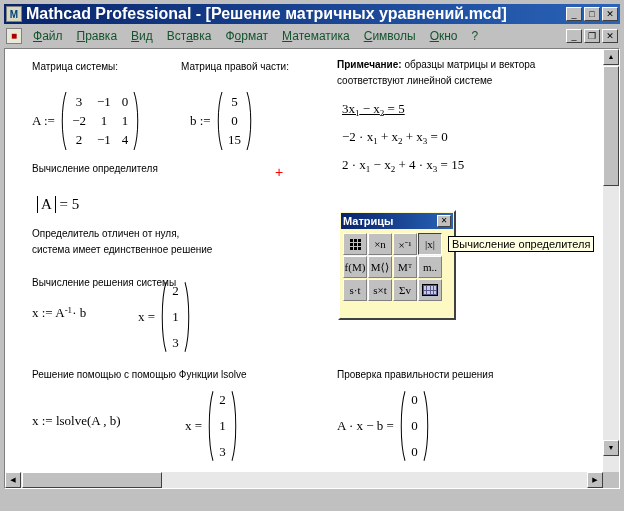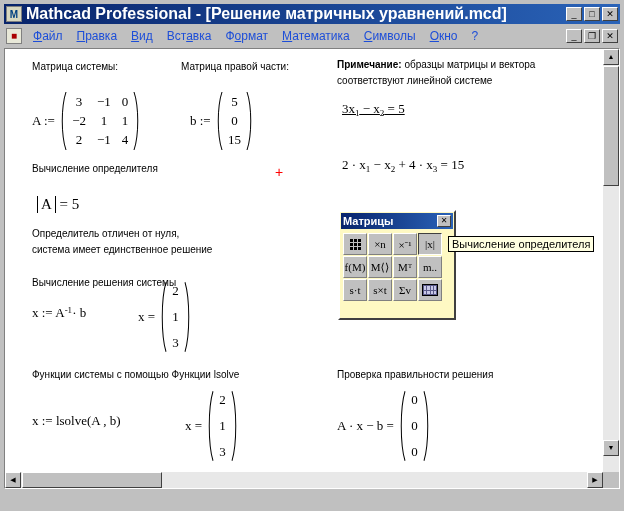--- a/index.html
+++ b/index.html
@@ -92,21 +92,21 @@
     margin: 0 4px 0 2px;
     font-size: 10px;
     text-align: center;
     line-height: 14px;
     color: #a00;
     box-sizing: border-box;
   }
   .menu-item {
     padding: 2px 7px;
     font-size: 12px;
-    color: #1d4ed8;
+    color: #14532d;
     white-space: nowrap;
   }
   .menu-item u { text-decoration: underline; }
   .menubar-right {
     margin-left: auto;
     display: flex;
     gap: 2px;
     padding-right: 2px;
   }
   
@@ -418,20 +418,21 @@
           </span>
           <span class="paren">
             <svg viewBox="0 0 9 60" preserveAspectRatio="none">
                 <path d="M1 1 C6 15, 6 45, 1 59" stroke="#000" fill="none" stroke-width="1"></path>
               </svg>
           </span>
         </span>
       </div>
 
       <div class="region" style="left:337px; top:52px;text-decoration:underline;">3x<sub>1</sub> − x<sub>2</sub> = 5</div>
+      <div class="region" style="left:337px; top:80px;">−2 · x<sub>1</sub> + x<sub>2</sub> + x<sub>3</sub> = 0</div>
       <div class="region" style="left:337px; top:108px;">2 · x<sub>1</sub> − x<sub>2</sub> + 4 · x<sub>3</sub> = 15</div>
 
       <div class="region sans" style="left:27px; top:114px;">Вычисление определителя</div>
       <div class="region" style="left:32px; top:147px; font-size:15px;">
         <span class="absbar">A</span>
         <span>= 5</span>
       </div>
 
       <div class="region sans" style="left:27px; top:179px;">Определитель отличен от нуля,</div>
       <div class="region sans" style="left:27px; top:195px;">система имеет единственное решение</div>
@@ -458,21 +459,21 @@
             <span>3</span>
           </span>
           <span class="paren">
             <svg viewBox="0 0 9 60" preserveAspectRatio="none">
                 <path d="M1 1 C6 15, 6 45, 1 59" stroke="#000" fill="none" stroke-width="1"></path>
               </svg>
           </span>
         </span>
       </div>
 
-      <div class="region sans" style="left:27px; top:320px;">Функции системы с помощью Функции lsolve</div>
+      <div class="region sans" style="left:27px; top:320px;">Решение помощью с помощью Функции lsolve</div>
       <div class="region sans" style="left:332px; top:320px;text-align:right;">Проверка правильности решения</div>
 
       <div class="region" style="left:27px; top:364px;">x := lsolve(A , b)</div>
 
       <div class="region" style="left:180px; top:341px;">
         <span class="eqlabel">x =</span>
         <span class="matwrap">
           <span class="paren">
             <svg viewBox="0 0 9 60" preserveAspectRatio="none">
                 <path d="M8 1 C3 15, 3 45, 8 59" stroke="#000" fill="none" stroke-width="1"></path>

